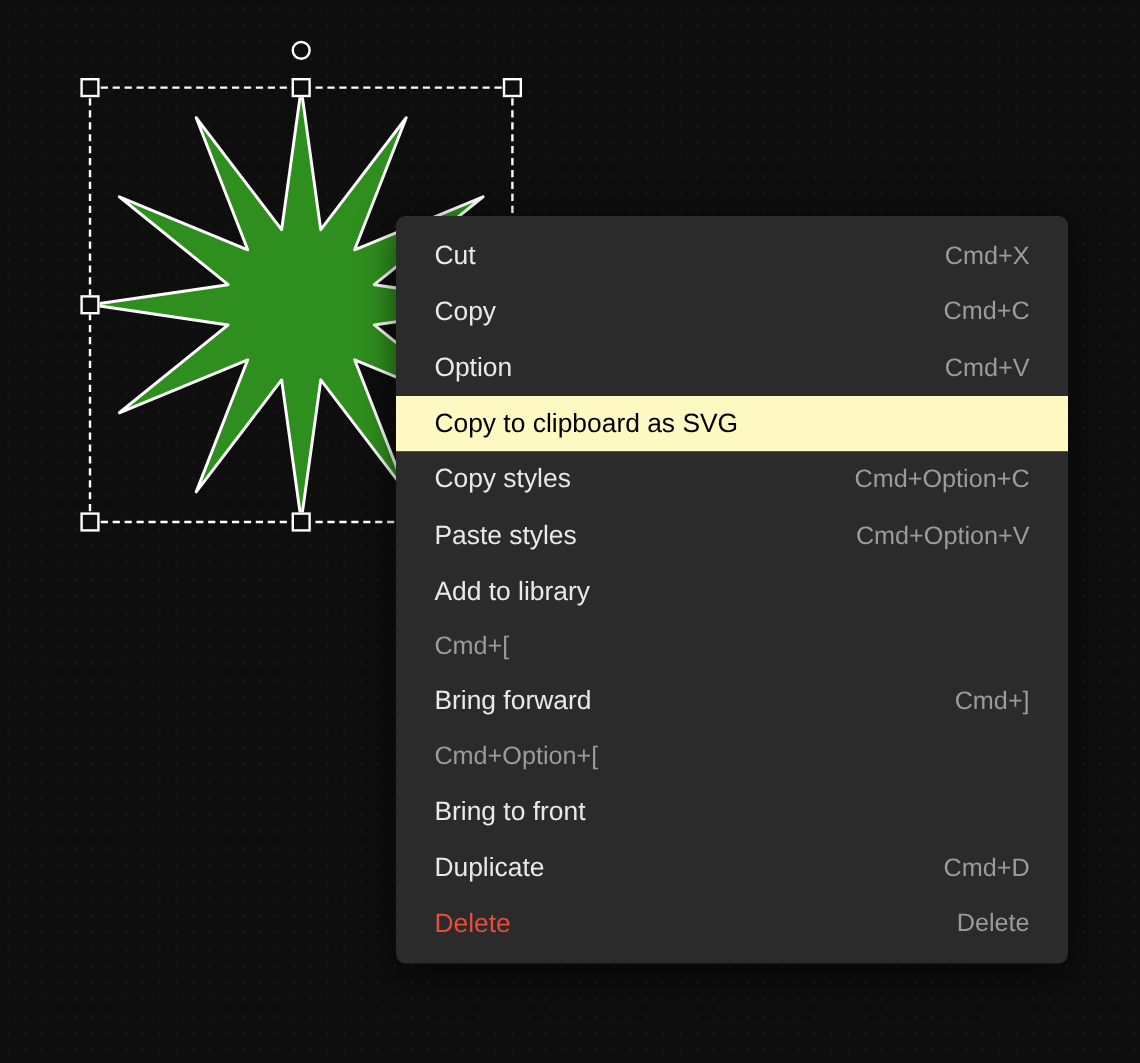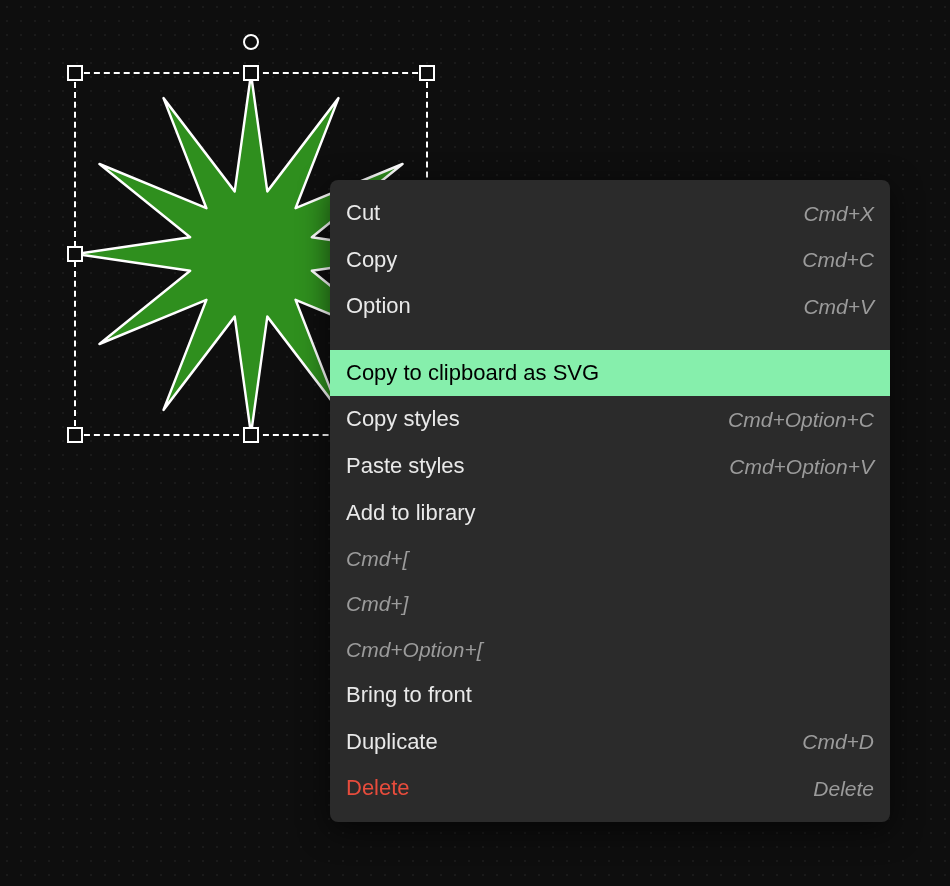--- a/index.html
+++ b/index.html
@@ -86,36 +86,34 @@
     border-radius: 8px;
     padding: 10px 0;
     box-shadow: 0 8px 30px rgba(0,0,0,0.6);
     font-size: 22px;
   }
 
   .menu-item {
     display: flex;
     align-items: center;
     justify-content: space-between;
-    padding: 9px 16px;
+    padding: 9px 32px;
     color: #e9e9e9;
     cursor: pointer;
     line-height: 1.3;
   }
   .menu-item.highlighted {
-    background: #86efac;
+    background: #fef9c3;
     color: #000000;
-    margin-top: 20px;
   }
   .menu-item.danger .label { color: #e74c3c; }
 
   .menu-item .shortcut {
     color: #9b9b9b;
     font-size: 21px;
-    font-style: italic;
   }
   .menu-item.highlighted .shortcut {
     color: #000000;
   }
 </style>
 </head>
 <body>
 
 <div class="dots-bg"></div>
 
@@ -164,20 +162,21 @@
         <span class="shortcut">Cmd+Option+V</span>
       </div>
       <div class="menu-item">
         <span class="label">Add to library</span>
         <span class="shortcut"></span>
       </div>
       <div class="menu-item">
         <span class="shortcut">Cmd+[</span>
       </div>
       <div class="menu-item">
+        <span class="label">Bring forward</span>
         <span class="shortcut">Cmd+]</span>
       </div>
       <div class="menu-item">
         <span class="shortcut">Cmd+Option+[</span>
       </div>
       <div class="menu-item">
         <span class="label">Bring to front</span>
       </div>
       <div class="menu-item">
         <span class="label">Duplicate</span>

